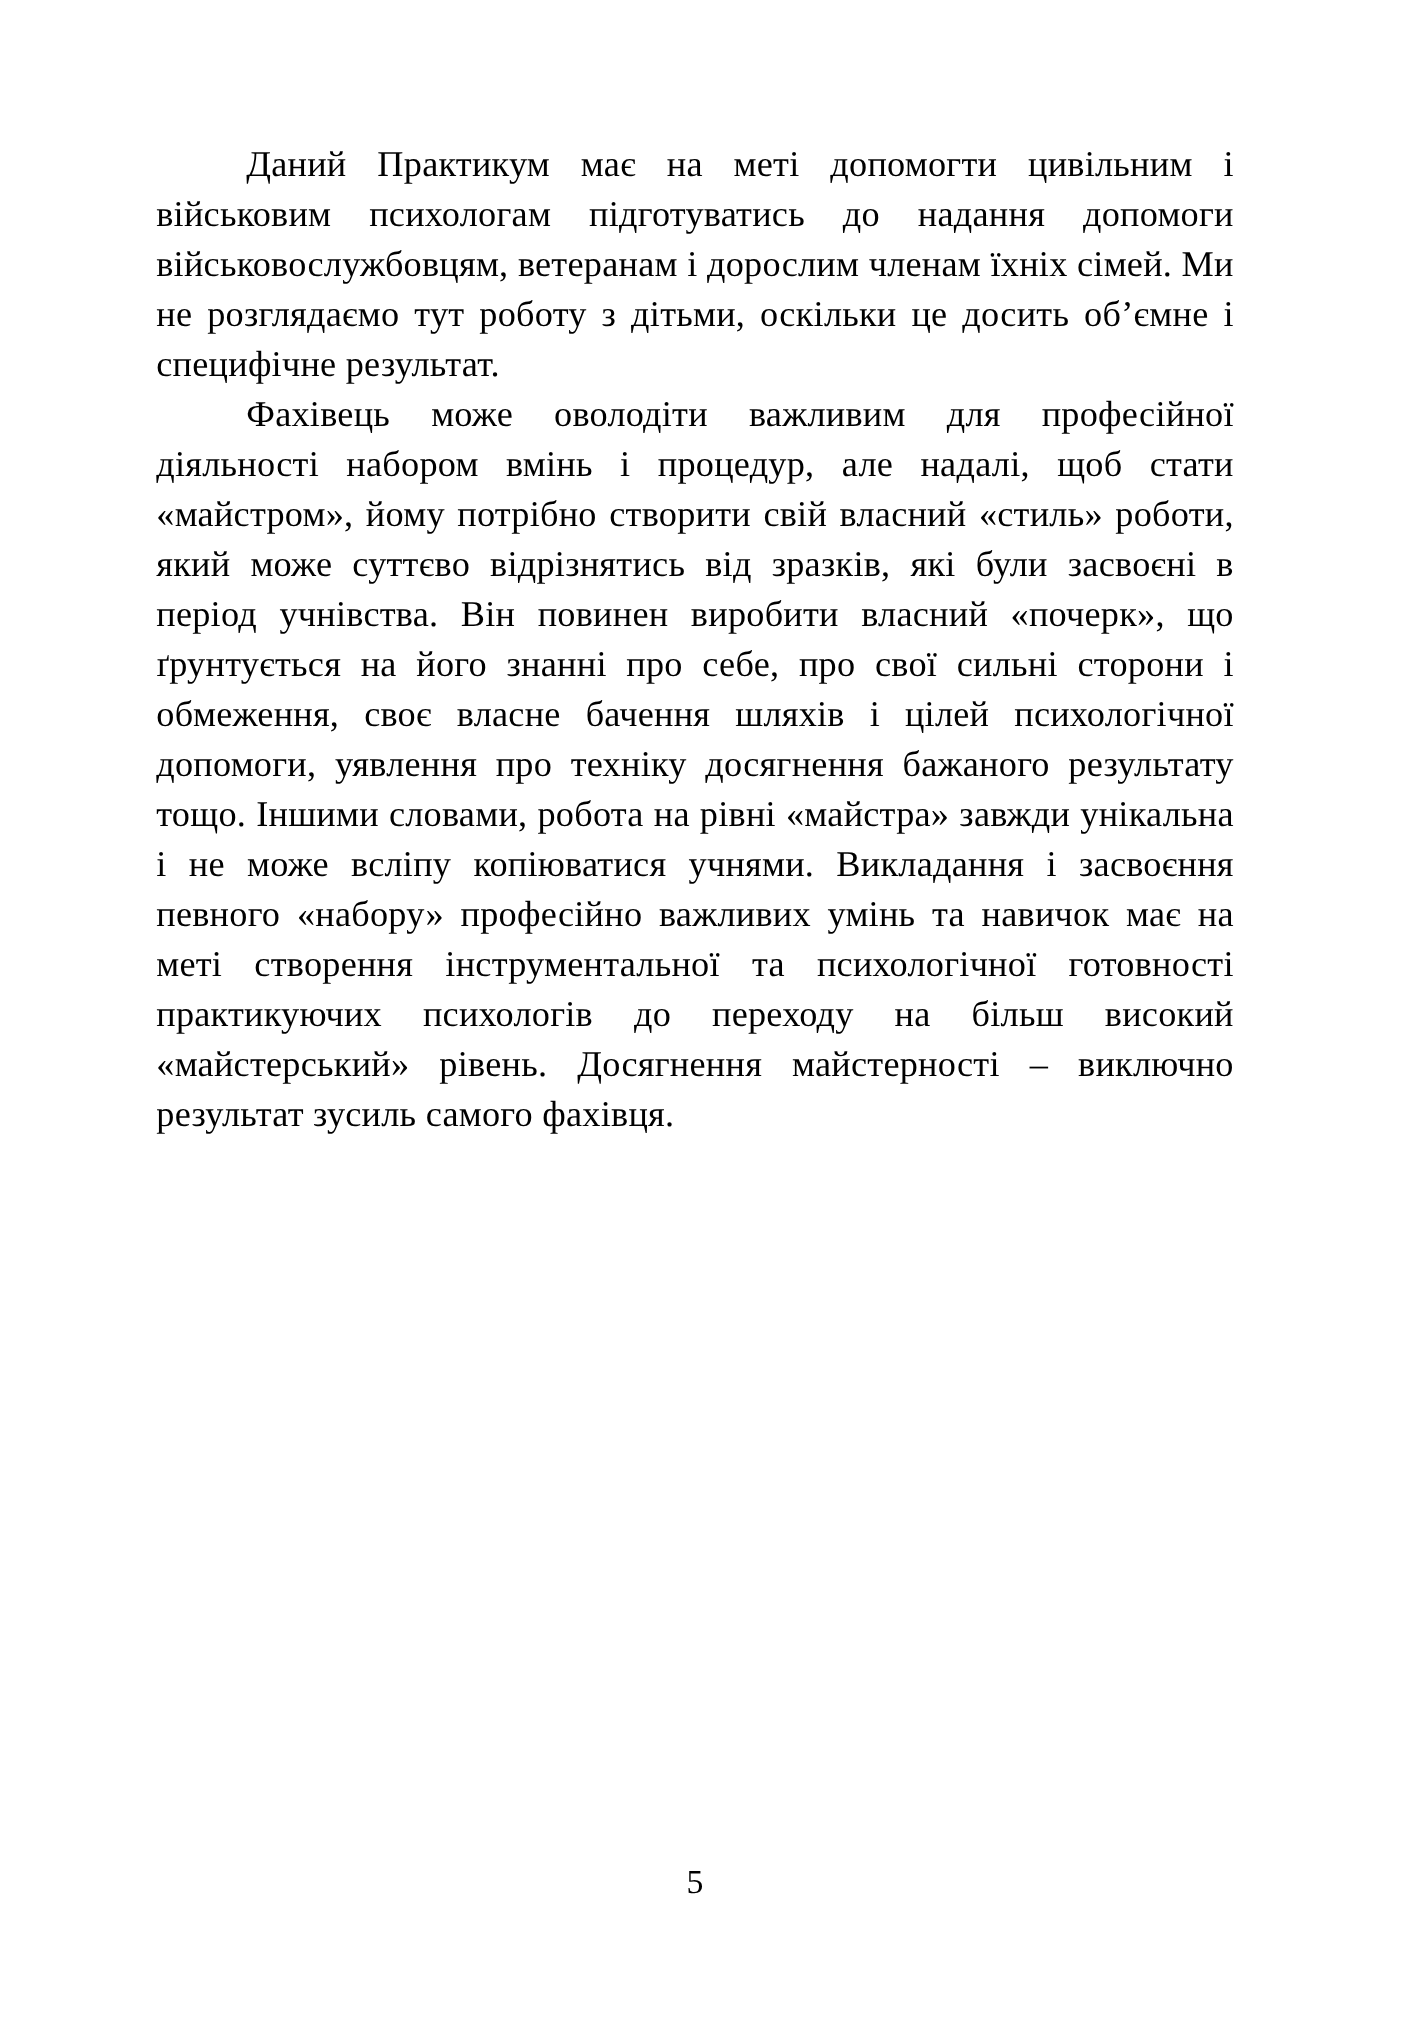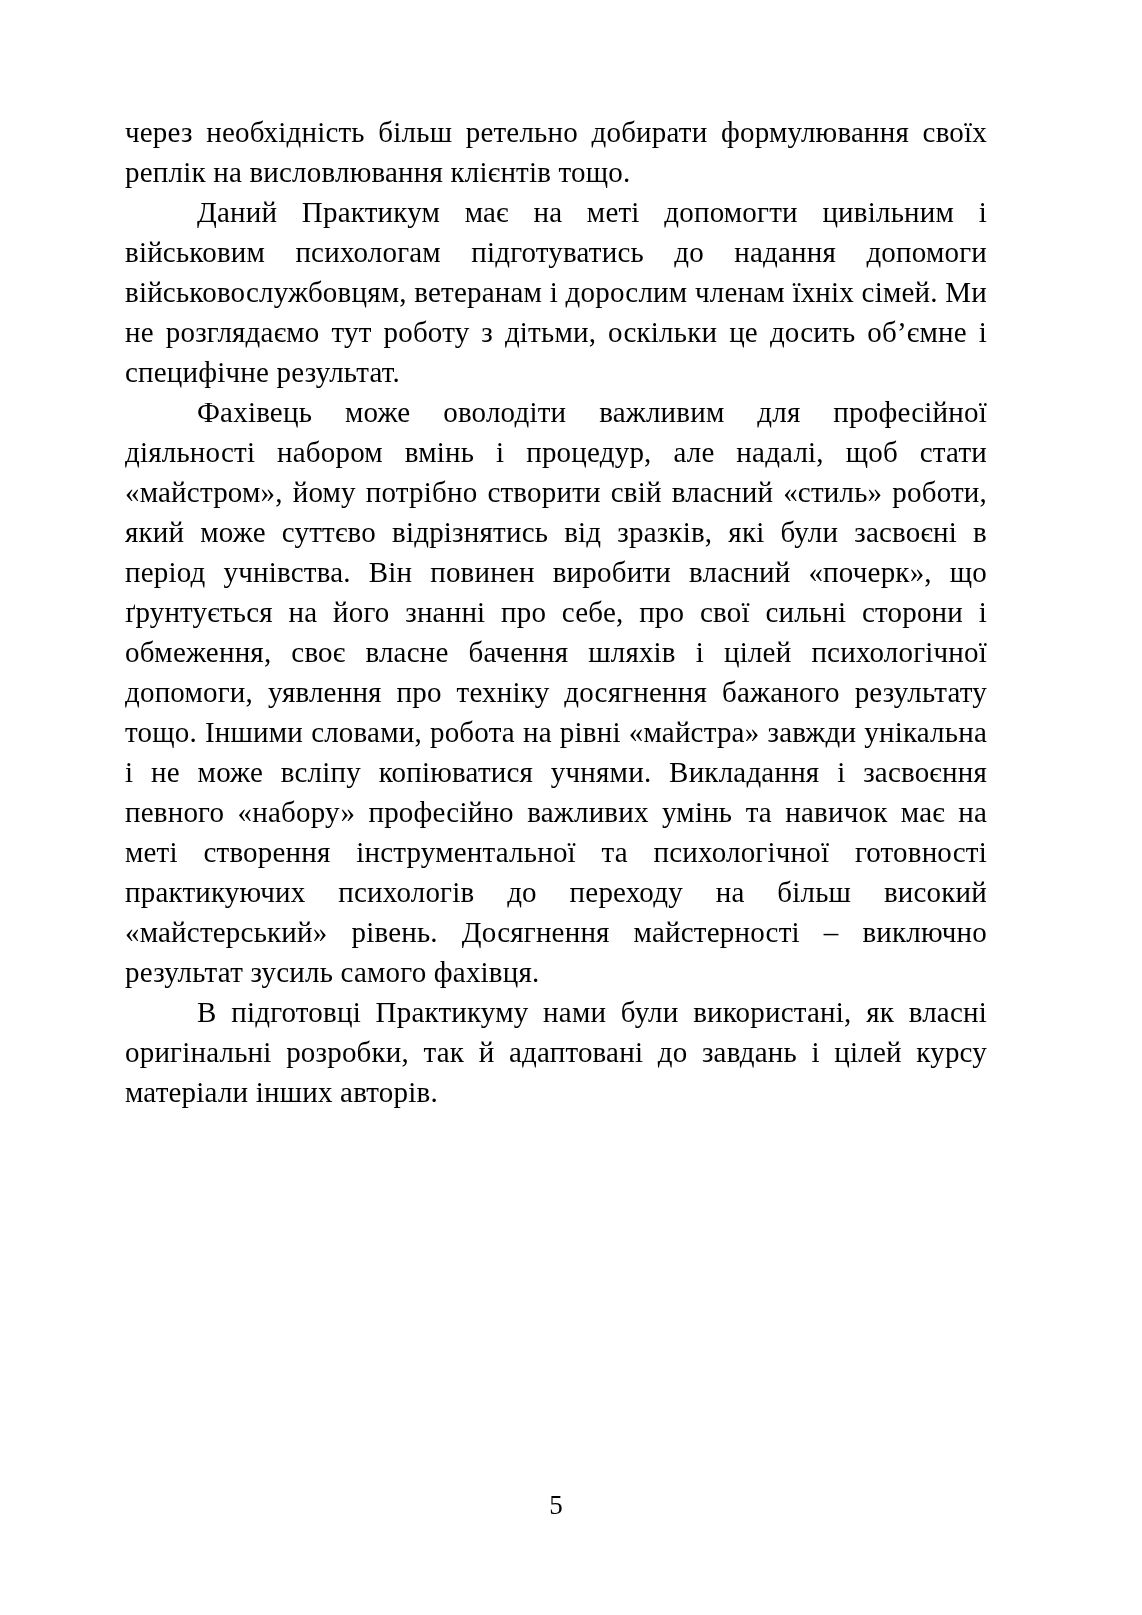--- a/index.html
+++ b/index.html
@@ -42,19 +42,17 @@
     text-align: center;
     font-size: 27px;
     line-height: 30px;
   }
 </style>
 </head>
 <body>
 
 <div class="page">
   <div class="text-block">
-    <p class="para no-indent">через необхідність більш ретельно добирати формулювання своїх реплік на висловлювання клієнтів тощо.</p>
     <p class="para">Даний Практикум має на меті допомогти цивільним і військовим психологам підготуватись до надання допомоги військовослужбовцям, ветеранам і дорослим членам їхніх сімей. Ми не розглядаємо тут роботу з дітьми, оскільки це досить об’ємне і специфічне результат.</p>
     <p class="para">Фахівець може оволодіти важливим для професійної діяльності набором вмінь і процедур, але надалі, щоб стати «майстром», йому потрібно створити свій власний «стиль» роботи, який може суттєво відрізнятись від зразків, які були засвоєні в період учнівства. Він повинен виробити власний «почерк», що ґрунтується на його знанні про себе, про свої сильні сторони і обмеження, своє власне бачення шляхів і цілей психологічної допомоги, уявлення про техніку досягнення бажаного результату тощо. Іншими словами, робота на рівні «майстра» завжди унікальна і не може всліпу копіюватися учнями. Викладання і засвоєння певного «набору» професійно важливих умінь та навичок має на меті створення інструментальної та психологічної готовності практикуючих психологів до переходу на більш високий «майстерський» рівень. Досягнення майстерності – виключно результат зусиль самого фахівця.</p>
-    <p class="para">В підготовці Практикуму нами були використані, як власні оригінальні розробки, так й адаптовані до завдань і цілей курсу матеріали інших авторів.</p>
   </div>
   <div class="page-number">5</div>
 </div>
 
 </body></html>

